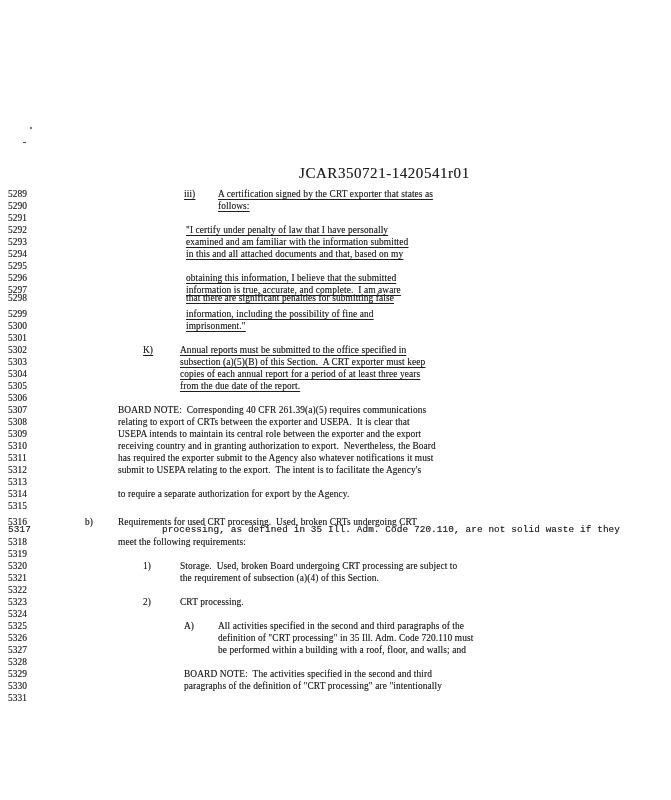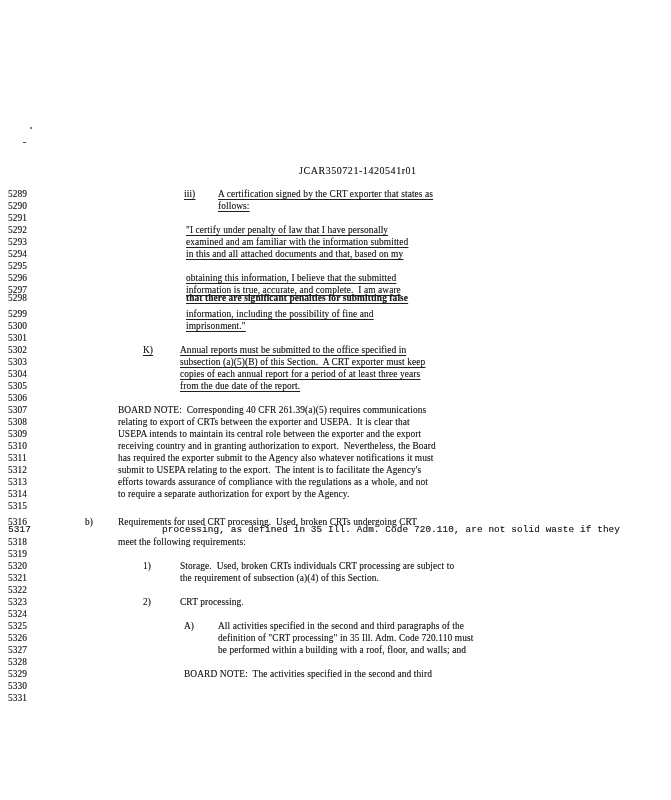--- a/index.html
+++ b/index.html
@@ -8,21 +8,21 @@
     position:relative;width:671px;height:800px;background:#ffffff;
     font-family:"Liberation Serif","DejaVu Serif",serif;
     color:#1e1e1e;
     text-shadow:0 0 0.45px rgba(45,45,45,0.55);
   }
   .artifact{position:absolute;background:#4a4a4a;border-radius:50%;}
   .dot1{left:30px;top:127px;width:2px;height:2px;}
   .dot2{left:23px;top:142px;width:3px;height:1px;border-radius:0;}
   .doc-header{
     position:absolute;left:299px;top:165px;
-    font-size:10px;letter-spacing:0.55px;white-space:pre;
+    font-size:15px;letter-spacing:0.55px;white-space:pre;
   }
   .lines{position:absolute;left:0;top:188px;width:671px;}
   .row{position:absolute;left:0;width:671px;height:12px;}
   .num,.label,.text{
     position:absolute;top:0;font-size:9.4px;line-height:12px;
     white-space:pre;letter-spacing:0.1px;
   }
   .num{left:8px;}
   .u{text-decoration:underline;text-decoration-thickness:0.8px;text-underline-offset:1.5px;}
 </style>
@@ -82,21 +82,21 @@
 
   <div class="row" style="top: 96px;">
     <span class="num">5297</span>
 
     <span class="text u" style="left: 186px;">information is true, accurate, and complete.  I am aware</span>
   </div>
 
   <div class="row" style="top: 104px;">
     <span class="num">5298</span>
 
-    <span class="text u" style="left: 186px; font-weight: bold;">that there are significant penalties for submitting false</span>
+    <span class="text u" style="left: 186px;">that there are significant penalties for submitting false</span>
   </div>
 
   <div class="row" style="top: 120px;">
     <span class="num">5299</span>
 
     <span class="text u" style="left: 186px;">information, including the possibility of fine and</span>
   </div>
 
   <div class="row" style="top: 132px;">
     <span class="num">5300</span>
@@ -170,21 +170,20 @@
 
   <div class="row" style="top: 276px;">
     <span class="num">5312</span>
 
     <span class="text" style="left: 118px;">submit to USEPA relating to the export.  The intent is to facilitate the Agency's</span>
   </div>
 
   <div class="row" style="top: 288px;">
     <span class="num">5313</span>
 
-    <span class="text" style="left: 118px;">efforts towards assurance of compliance with the regulations as a whole, and not</span>
   </div>
 
   <div class="row" style="top: 300px;">
     <span class="num">5314</span>
 
     <span class="text" style="left: 118px;">to require a separate authorization for export by the Agency.</span>
   </div>
 
   <div class="row" style="top: 312px;">
     <span class="num">5315</span>
@@ -210,21 +209,21 @@
   </div>
 
   <div class="row" style="top: 360px;">
     <span class="num">5319</span>
 
   </div>
 
   <div class="row" style="top: 372px;">
     <span class="num">5320</span>
     <span class="label" style="left: 143px;">1)</span>
-    <span class="text" style="left: 180px;">Storage.  Used, broken CRTs individuals CRT processing are subject to</span>
+    <span class="text" style="left: 180px;">Storage.  Used, broken Board undergoing CRT processing are subject to</span>
   </div>
 
   <div class="row" style="top: 384px;">
     <span class="num">5321</span>
 
     <span class="text" style="left: 180px;">the requirement of subsection (a)(4) of this Section.</span>
   </div>
 
   <div class="row" style="top: 396px;">
     <span class="num">5322</span>
@@ -267,20 +266,21 @@
 
   <div class="row" style="top: 480px;">
     <span class="num">5329</span>
 
     <span class="text" style="left: 184px;">BOARD NOTE:  The activities specified in the second and third</span>
   </div>
 
   <div class="row" style="top: 492px;">
     <span class="num">5330</span>
 
+    <span class="text" style="left: 184px;">paragraphs of the definition of "CRT processing" are "intentionally</span>
   </div>
 
   <div class="row" style="top: 504px;">
     <span class="num">5331</span>
 
   </div>
 </div>
 </div>
 
 </body></html>

